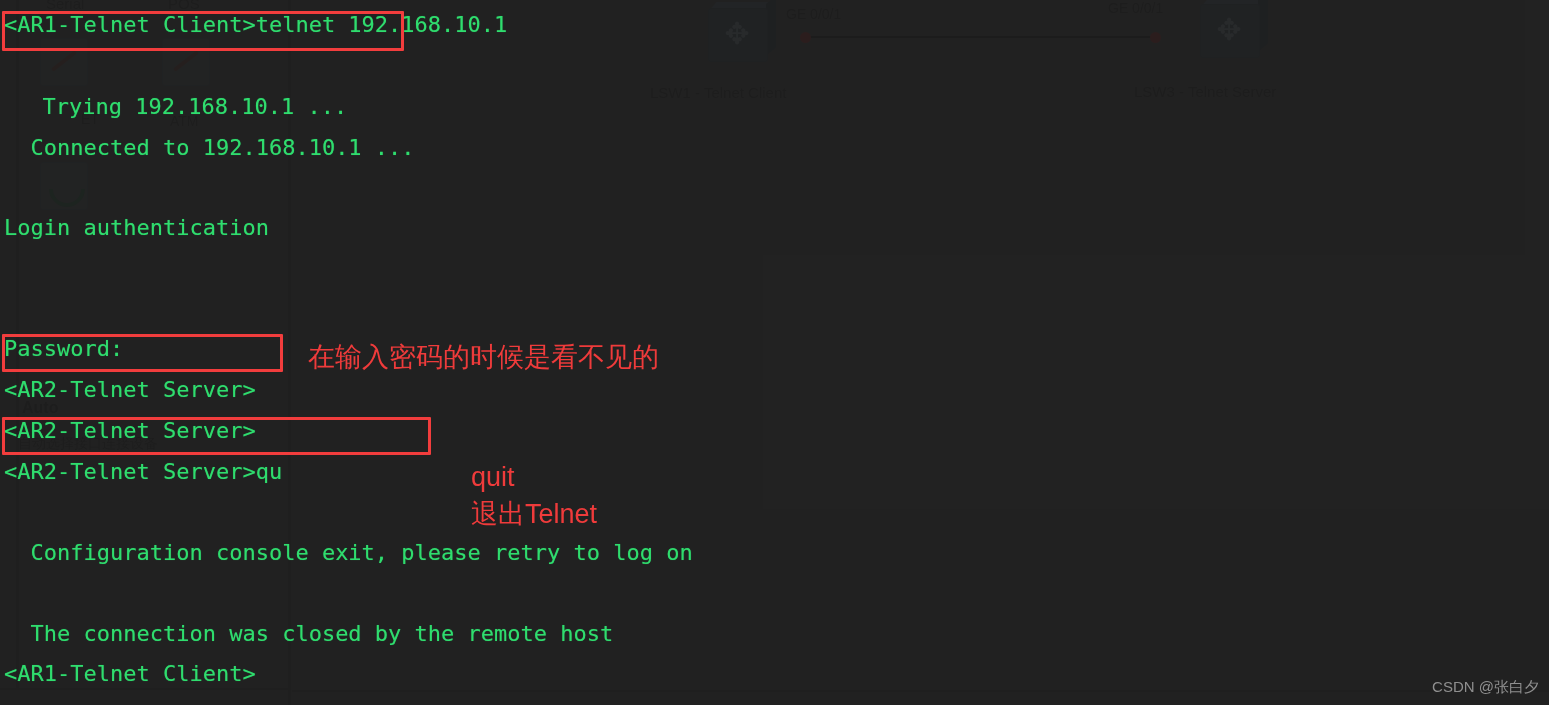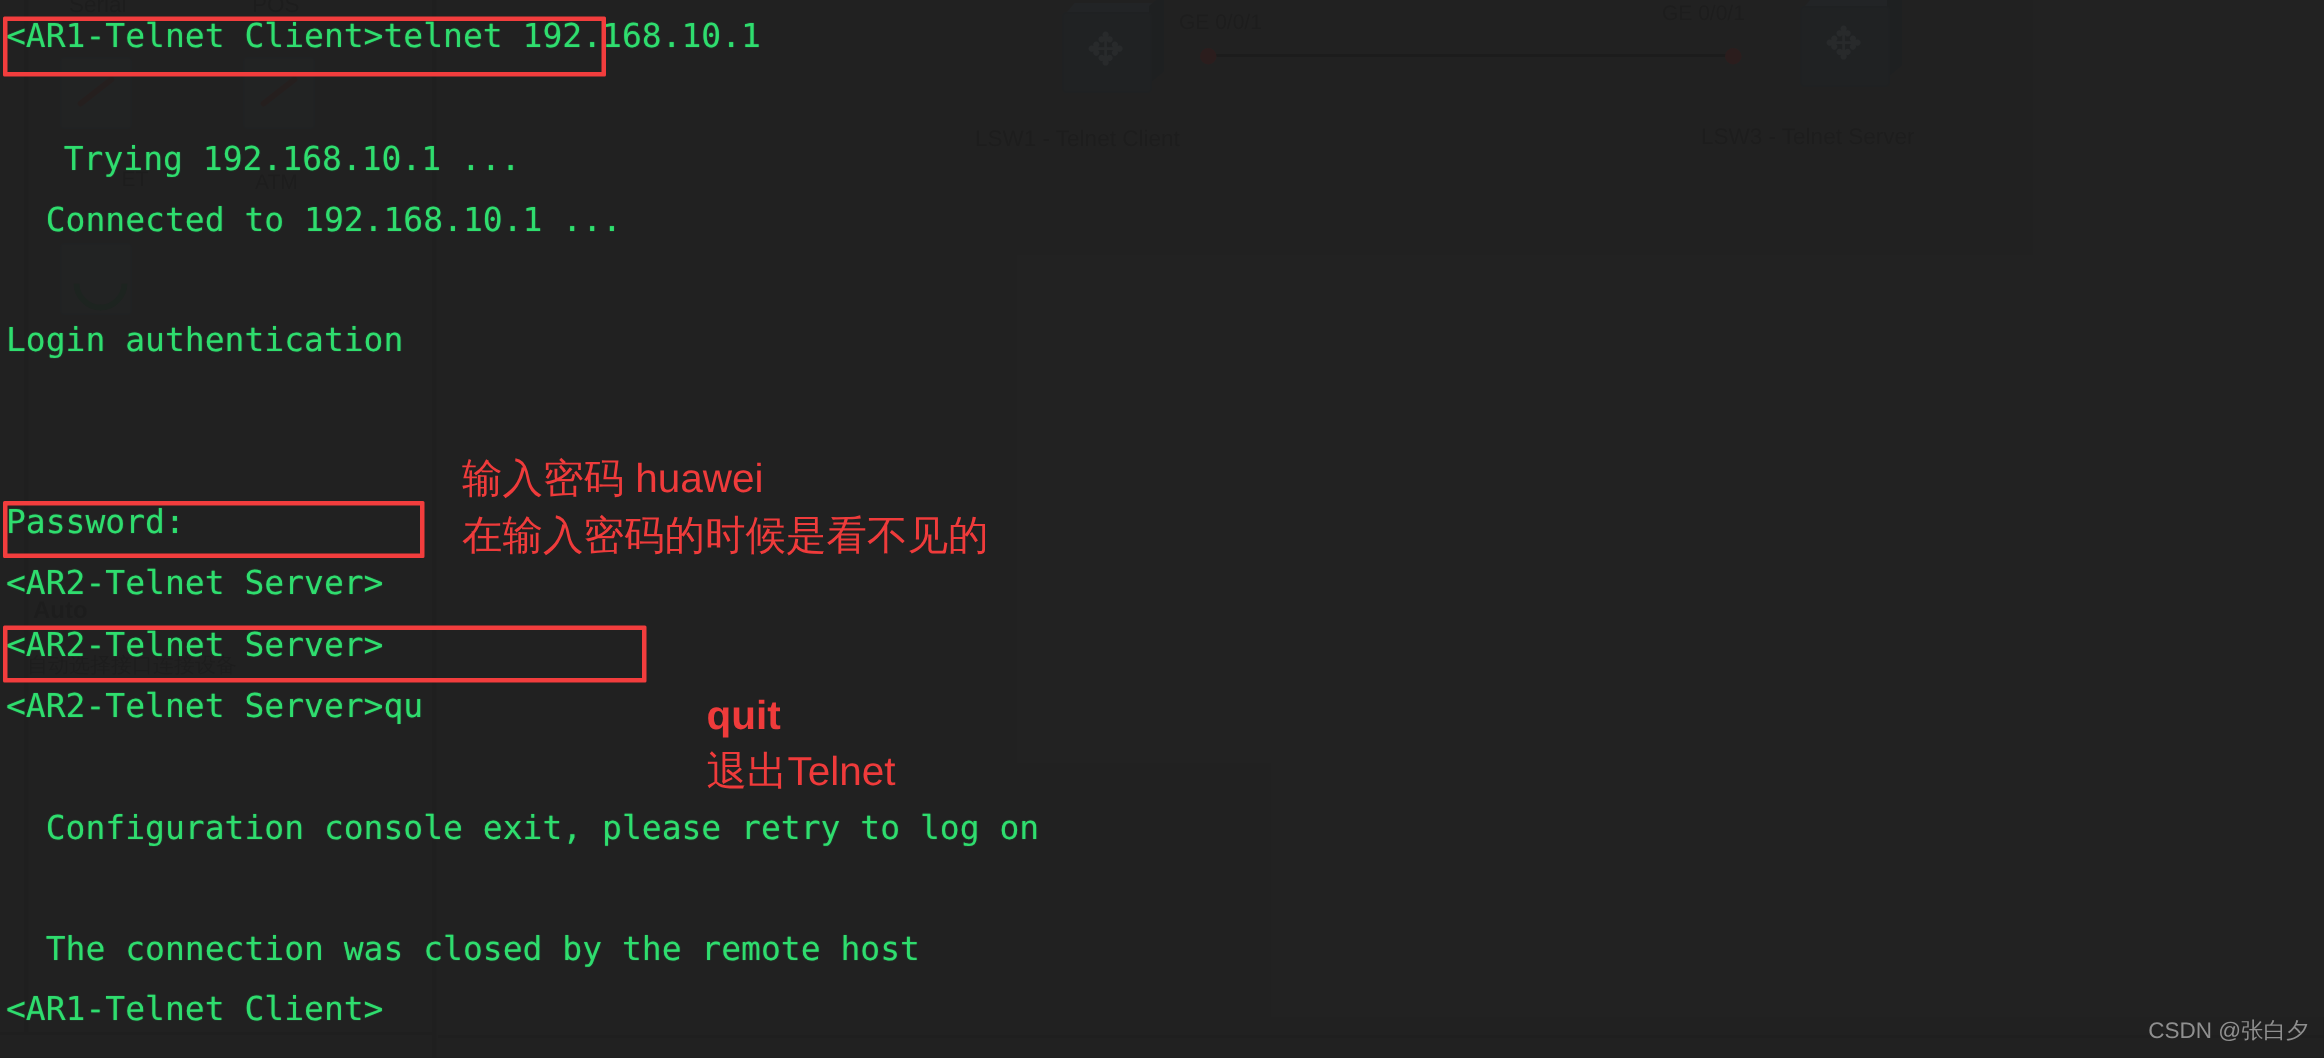--- a/index.html
+++ b/index.html
@@ -240,19 +240,18 @@
     <div class="cli-line" style="top:461px;  left:4px;">&lt;AR2-Telnet Server&gt;qu</div>
     <div class="cli-line" style="top:542px;  left:4px;">  Configuration console exit, please retry to log on</div>
     <div class="cli-line" style="top:623px;  left:4px;">  The connection was closed by the remote host</div>
     <div class="cli-line" style="top:663px;  left:4px;">&lt;AR1-Telnet Client&gt;</div>
   </div>
 
   <div class="hl-box" style="left:2px; top:11px; width:402px; height:40px;"></div>
   <div class="hl-box" style="left:2px; top:334px; width:281px; height:38px;"></div>
   <div class="hl-box" style="left:2px; top:417px; width:429px; height:38px;"></div>
 
-  <div class="note" style="left:308px; top:306px;">输入密码 huawei</div>
   <div class="note" style="left:308px; top:344px;">在输入密码的时候是看不见的</div>
-  <div class="note" style="left:471px; top:464px;font-weight:bold;">quit</div>
+  <div class="note" style="left:471px; top:464px;">quit</div>
   <div class="note" style="left:471px; top:501px;">退出Telnet</div>
 
   <div class="watermark">CSDN @张白夕</div>
 </div>
 
 </body></html>

